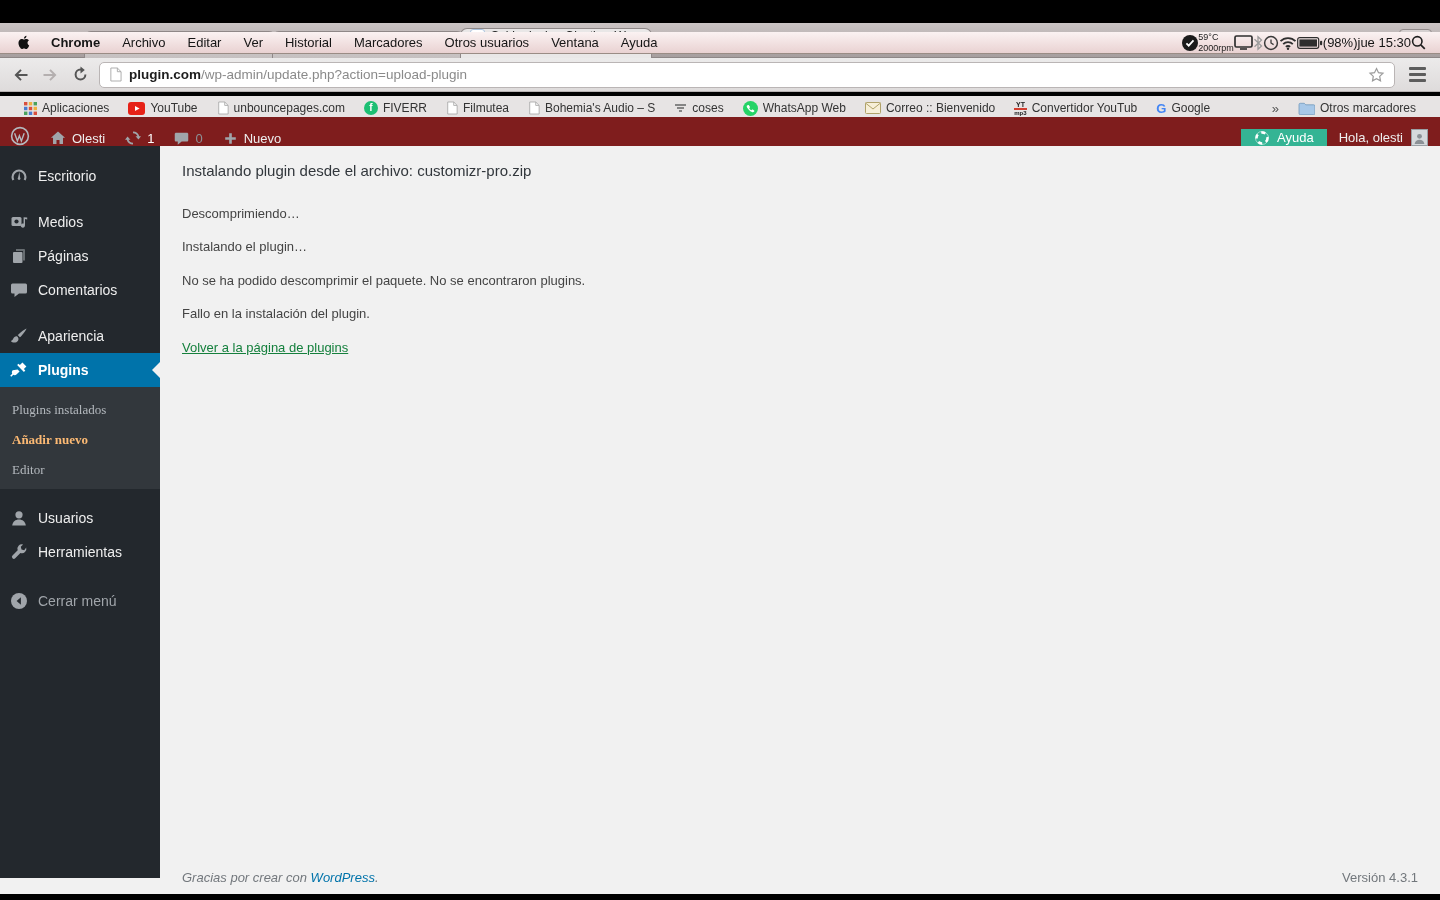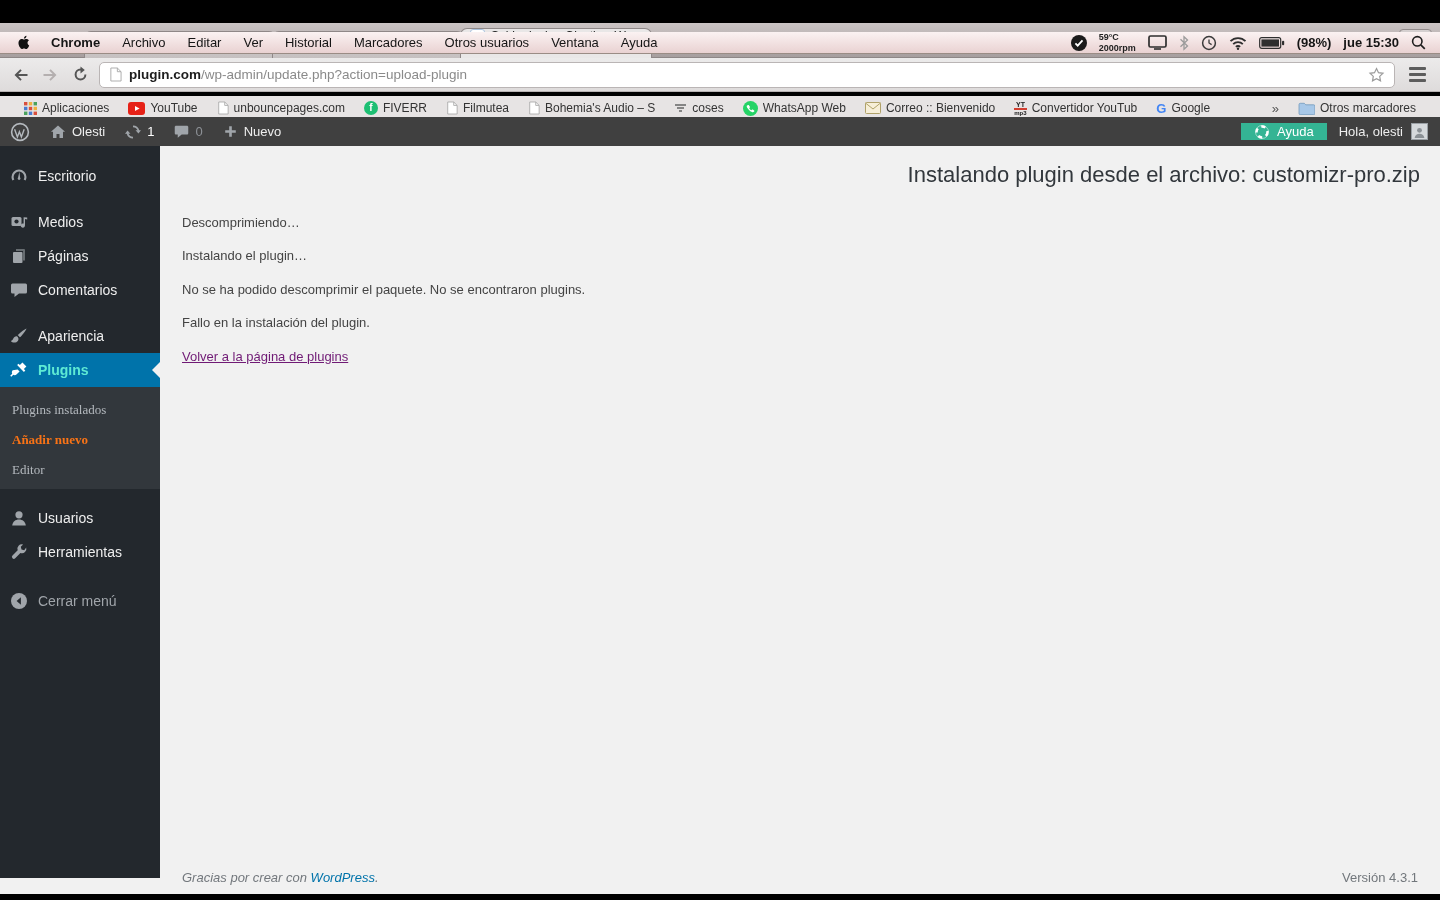--- a/index.html
+++ b/index.html
@@ -8,21 +8,21 @@
   svg { display:block; }
 
   
   .menubar{position:absolute;top:0;left:0;width:100%;height:22px;
     background:linear-gradient(180deg,#fbf2f2,#e9d2d2);border-bottom:1px solid #9a8c85;
     display:flex;align-items:center;font-size:13px;color:#151515;padding:0 10px;z-index:50;margin-top:32px;}
   .mb-left{display:flex;align-items:center;gap:2px;}
   .apple{padding:0 8px;display:flex;align-items:center;}
   .mb-item{padding:0 10px;white-space:nowrap;}
   .mb-app{font-weight:bold;}
-  .mb-right{margin-left:auto;display:flex;align-items:center;gap:12px;padding-right:4px;font-weight:bold;}
+  .mb-right{margin-left:auto;display:flex;align-items:center;padding-right:4px;}
   .mb-temp{font-size:9px;line-height:1.15;color:#222;text-align:left;}
   .mb-clock{font-size:13px;}
 
   
   .tabstrip{position:absolute;top:23px;left:0;width:100%;height:35px;
     background:linear-gradient(#cbc4c4,#a69e9e);border-bottom:1px solid #8e8787;}
   .lights{position:absolute;left:14px;top:11px;display:flex;gap:8px;}
   .light{width:12px;height:12px;border-radius:50%;border:1px solid rgba(0,0,0,.2);}
   .light.red{background:radial-gradient(circle at 35% 30%,#ff9d99,#fc5753 70%);}
   .light.yellow{background:radial-gradient(circle at 35% 30%,#ffe2a0,#fdbc40 70%);}
@@ -63,51 +63,51 @@
   .badge.fiverr{background:#1dbf73;}
   .g-glyph{color:#4285f4;font-weight:bold;font-size:13px;}
   .ytmp3{display:flex;flex-direction:column;align-items:center;line-height:1;font-weight:bold;}
   .ytmp3 .t{font-size:7px;color:#222;}
   .ytmp3 .b{font-size:6px;color:#222;border-top:2px solid #d23f31;}
   .bm-spacer{flex:1;}
   .bm-chevron{color:#555;font-size:13px;}
 
   
   .wp{position:absolute;top:117px;left:0;width:100%;bottom:6px;background:#f1f1f1;overflow:hidden;}
-  .adminbar{position:absolute;top:0;left:0;width:100%;height:29px;background:#404040;
-    display:flex;align-items:center;color:#eee;font-size:13px;z-index:10;}
+  .adminbar{position:absolute;top:0;left:0;width:100%;height:29px;background:#7f1d1d;
+    display:flex;align-items:flex-end;color:#eee;font-size:13px;z-index:10;}
   .ab-item{display:flex;align-items:center;gap:6px;padding:0 10px;}
   .ab-count-white{color:#fff;}
   .ab-count-gray{color:#8d9196;}
   .ab-right{margin-left:auto;display:flex;align-items:stretch;}
   .help-btn{background:#34b494;color:#fff;display:flex;align-items:center;gap:7px;padding:0 13px;}
   .greeting{display:flex;align-items:center;gap:8px;padding:0 12px;}
   .mini-avatar{width:17px;height:17px;background:#d5d9dc;border:1px solid #9aa0a5;
     display:flex;align-items:flex-end;justify-content:center;overflow:hidden;}
 
   .sidebar{position:absolute;top:29px;left:0;width:160px;bottom:16px;background:#23282d;
     color:#eee;font-size:14px;}
   .menu{padding-top:13px;}
   .mi{position:relative;display:flex;align-items:center;gap:9px;height:34px;padding-left:9px;color:#eee;}
   .mi svg{color:#a0a5aa;flex:none;}
-  .mi.active{background:#0073aa;color:#5eead4;font-weight:bold;}
+  .mi.active{background:#0073aa;color:#ffffff;font-weight:bold;}
   .mi.active svg{color:#fff;}
   .mi.active::after{content:"";position:absolute;right:0;top:50%;margin-top:-8px;
     border:8px solid transparent;border-right-color:#f1f1f1;}
   .sep{height:12px;}
   .submenu{background:#32373c;padding:8px 0 4px;font-family:Liberation Serif, serif;}
   .smi{display:block;padding:7px 12px;font-size:13px;color:#b4b9be;}
-  .smi.current{color:#f97316;font-weight:bold;}
+  .smi.current{color:#fdba74;font-weight:bold;}
   .collapse{margin-top:15px;color:#a0a5aa;}
   .collapse .mi-label{color:#a0a5aa;}
 
   .content{position:absolute;left:160px;right:0;top:29px;bottom:0;padding:15px 20px 0 22px;}
-  .page-title{font-size:22px;font-weight:normal;color:#32373c;line-height:1.3;margin:0 0 23px;text-align:right;}
+  .page-title{font-size:15px;font-weight:normal;color:#32373c;line-height:1.3;margin:0 0 23px;}
   .msg{font-size:13px;color:#444;line-height:1.5;margin:0 0 14px;}
-  .back-link{display:inline-block;font-size:13px;color:#701a75;text-decoration:underline;margin-top:1px;}
+  .back-link{display:inline-block;font-size:13px;color:#15803d;text-decoration:underline;margin-top:1px;}
 
   .wp-footer{position:absolute;left:182px;right:22px;bottom:9px;display:flex;
     justify-content:space-between;font-size:13px;color:#72777c;}
   .thanks{font-style:italic;}
   .thanks .wp-link{color:#0073aa;}
 </style>
 </head>
 <body>
 
 <div class="menubar">

